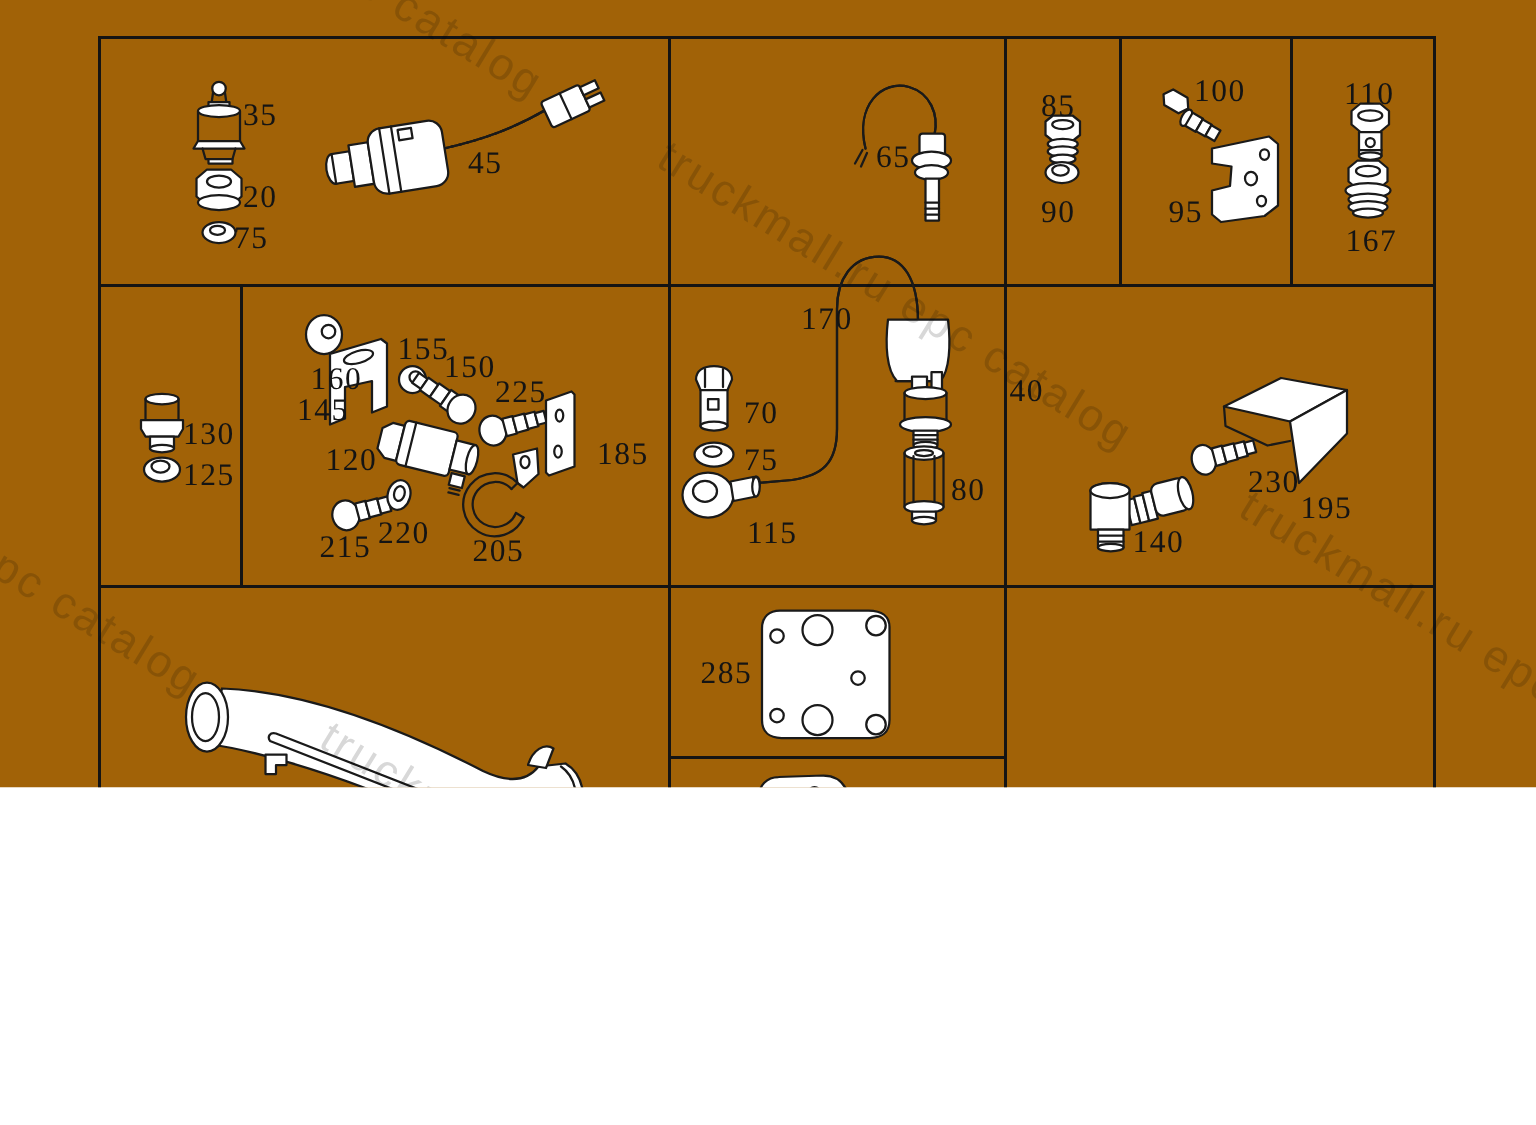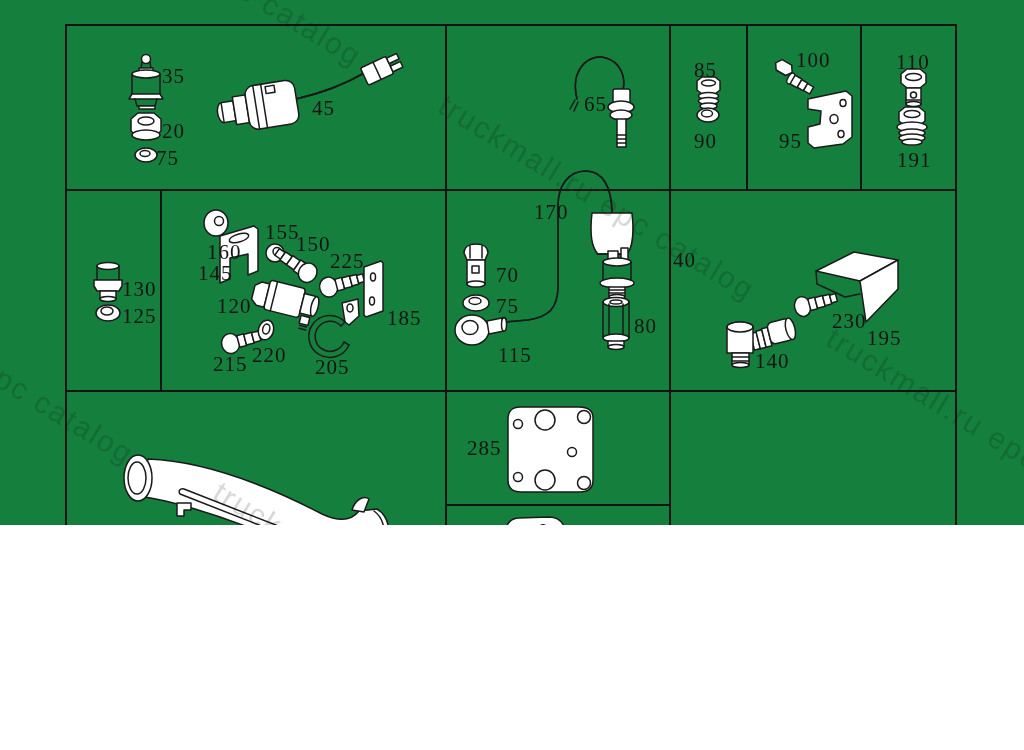--- a/index.html
+++ b/index.html
@@ -1,16 +1,16 @@
 <!DOCTYPE html>
 <html style="--wm-color: #d8d8d8; --wm-light: #ececec; --logo-pink: #ec7f96; --logo-gray: #9e9e9e;"><head>
 <meta charset="utf-8">
 <style>
   html,body{margin:0;padding:0;background:#fff;}
-  #stage{position:relative;width:1024px;height:525px;background:#15803d;overflow:hidden;
+  #stage{position:relative;width:1024px;height:525px;background:#a16207;overflow:hidden;
          font-family:"Liberation Sans",sans-serif;}
   
   .wm{position:absolute;white-space:nowrap;font-family:"Liberation Sans",sans-serif;
       font-size:30px;letter-spacing:2px;color:var(--wm-color,#d8d8d8);
       transform:rotate(31.5deg);transform-origin:0 0;mix-blend-mode:multiply;z-index:5;}
   .wm-light{color:var(--wm-light,#ececec);}
   
   #labels-layer{position:absolute;left:0;top:0;width:100%;height:100%;z-index:3;}
   .part-label{position:absolute;font-family:"Liberation Serif",serif;font-size:21px;
       line-height:1;color:#141414;letter-spacing:1px;}
@@ -335,29 +335,29 @@
       <span class="part-label" style="left: 633px; top: 250px; margin-left: 40px;">40</span>
       <span class="part-label" style="left: 496px; top: 265px;">70</span>
       <span class="part-label" style="left: 496px; top: 296px;">75</span>
       <span class="part-label" style="left: 498px; top: 345px;">115</span>
       <span class="part-label" style="left: 634px; top: 316px;">80</span>
       <span class="part-label" style="left: 694px; top: 60px;">85</span>
       <span class="part-label" style="left: 694px; top: 131px;">90</span>
       <span class="part-label" style="left: 796px; top: 50px;">100</span>
       <span class="part-label" style="left: 779px; top: 131px;">95</span>
       <span class="part-label" style="left: 896px; top: 52px;">110</span>
-      <span class="part-label" style="left: 897px; top: 150px;">191</span>
+      <span class="part-label" style="left: 897px; top: 150px;">167</span>
       <span class="part-label" style="left: 122px; top: 279px;">130</span>
       <span class="part-label" style="left: 122px; top: 306px;">125</span>
       <span class="part-label" style="left: 187px; top: 242px; margin-left: 20px;">160</span>
       <span class="part-label" style="left: 198px; top: 263px;">145</span>
       <span class="part-label" style="left: 265px; top: 222px;">155</span>
       <span class="part-label" style="left: 296px; top: 234px;">150</span>
       <span class="part-label" style="left: 330px; top: 251px;">225</span>
-      <span class="part-label" style="left: 387px; top: 292px; margin-top: 16px;">185</span>
+      <span class="part-label" style="left: 398px; top: 292px;">185</span>
       <span class="part-label" style="left: 217px; top: 296px;">120</span>
       <span class="part-label" style="left: 213px; top: 354px;">215</span>
       <span class="part-label" style="left: 252px; top: 345px;">220</span>
       <span class="part-label" style="left: 315px; top: 357px;">205</span>
       <span class="part-label" style="left: 832px; top: 311px;">230</span>
       <span class="part-label" style="left: 867px; top: 328px;">195</span>
       <span class="part-label" style="left: 755px; top: 351px;">140</span>
       <span class="part-label" style="left: 214px; top: 526px;">280</span>
       <span class="part-label" style="left: 467px; top: 438px;">285</span>
       <span class="part-label" style="left: 467px; top: 541px;">290</span>

